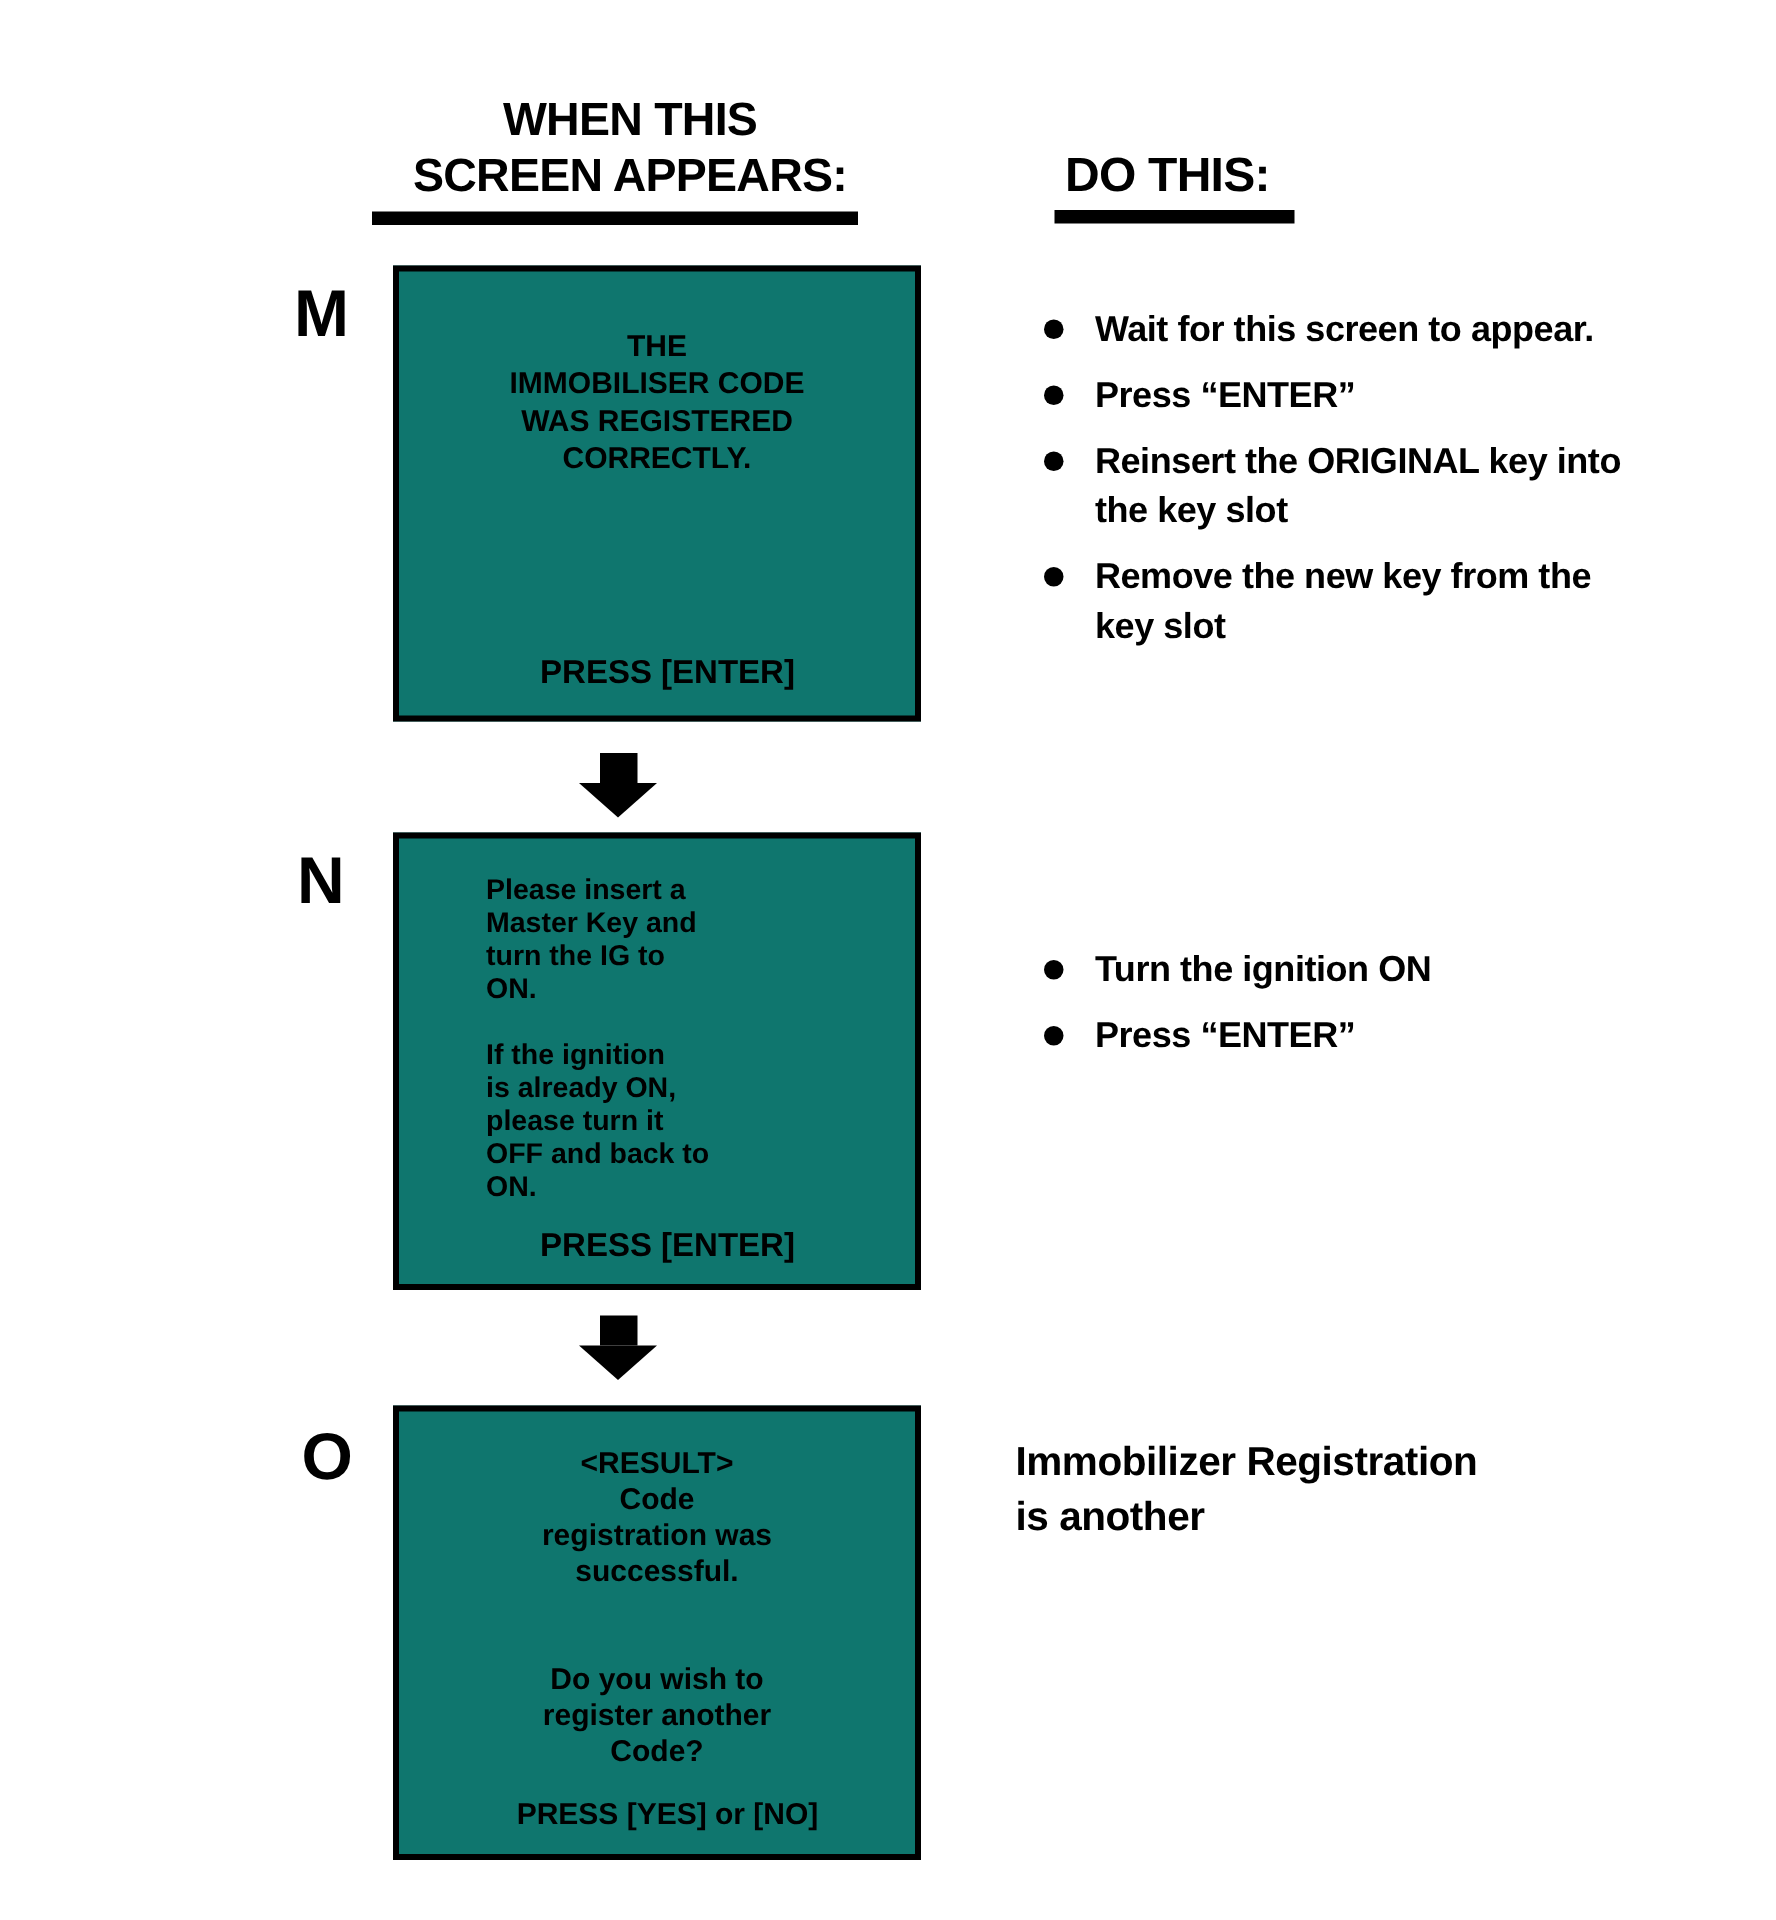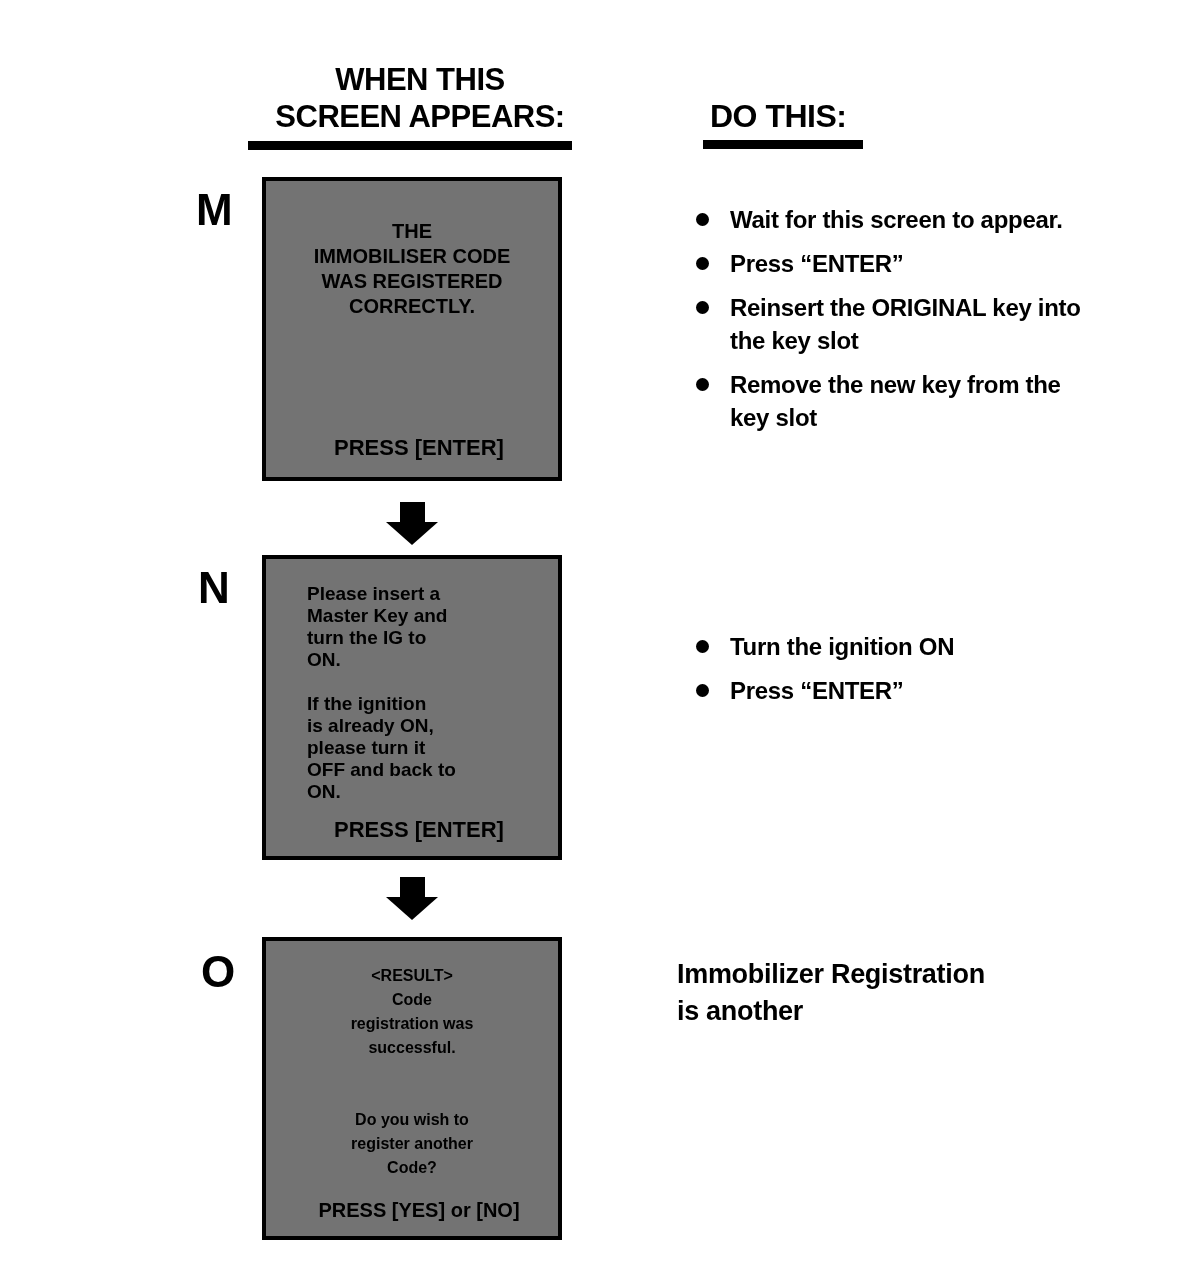--- a/index.html
+++ b/index.html
@@ -52,46 +52,46 @@
     line-height: 1;
     letter-spacing: -1px;
   }
   .label-m { left: 196px; top: 188px; }
   .label-n { left: 198px; top: 566px; }
   .label-o { left: 201px; top: 950px; }
 
   .screen {
     position: absolute;
     left: 262px;
-    width: 300px;
+    width: 352px;
     border: 4px solid #000;
     box-sizing: border-box;
-    background: #737373;
+    background: #0f766e;
   }
   .screen-m { top: 177px; height: 304px; }
   .screen-n { top: 555px; height: 305px; }
   .screen-o { top: 937px; height: 303px; }
 
   .screen-body { position: relative; }
   .screen-m .screen-body {
     padding-top: 38px;
     text-align: center;
     font-size: 20px;
     line-height: 25px;
   }
   .screen-n .screen-body {
-    padding: 24px 10px 0 41px;
+    padding: 24px 10px 0 58px;
     text-align: left;
     font-size: 19px;
     line-height: 22px;
   }
   .screen-o .screen-body {
     padding-top: 23px;
     text-align: center;
-    font-size: 16px;
+    font-size: 20px;
     line-height: 24px;
   }
   .screen-footer {
     position: absolute;
     left: 14px;
     right: 0;
     text-align: center;
   }
   .screen-m .screen-footer { bottom: 16px; font-size: 22px; }
   .screen-n .screen-footer { bottom: 13px; font-size: 22px; }

